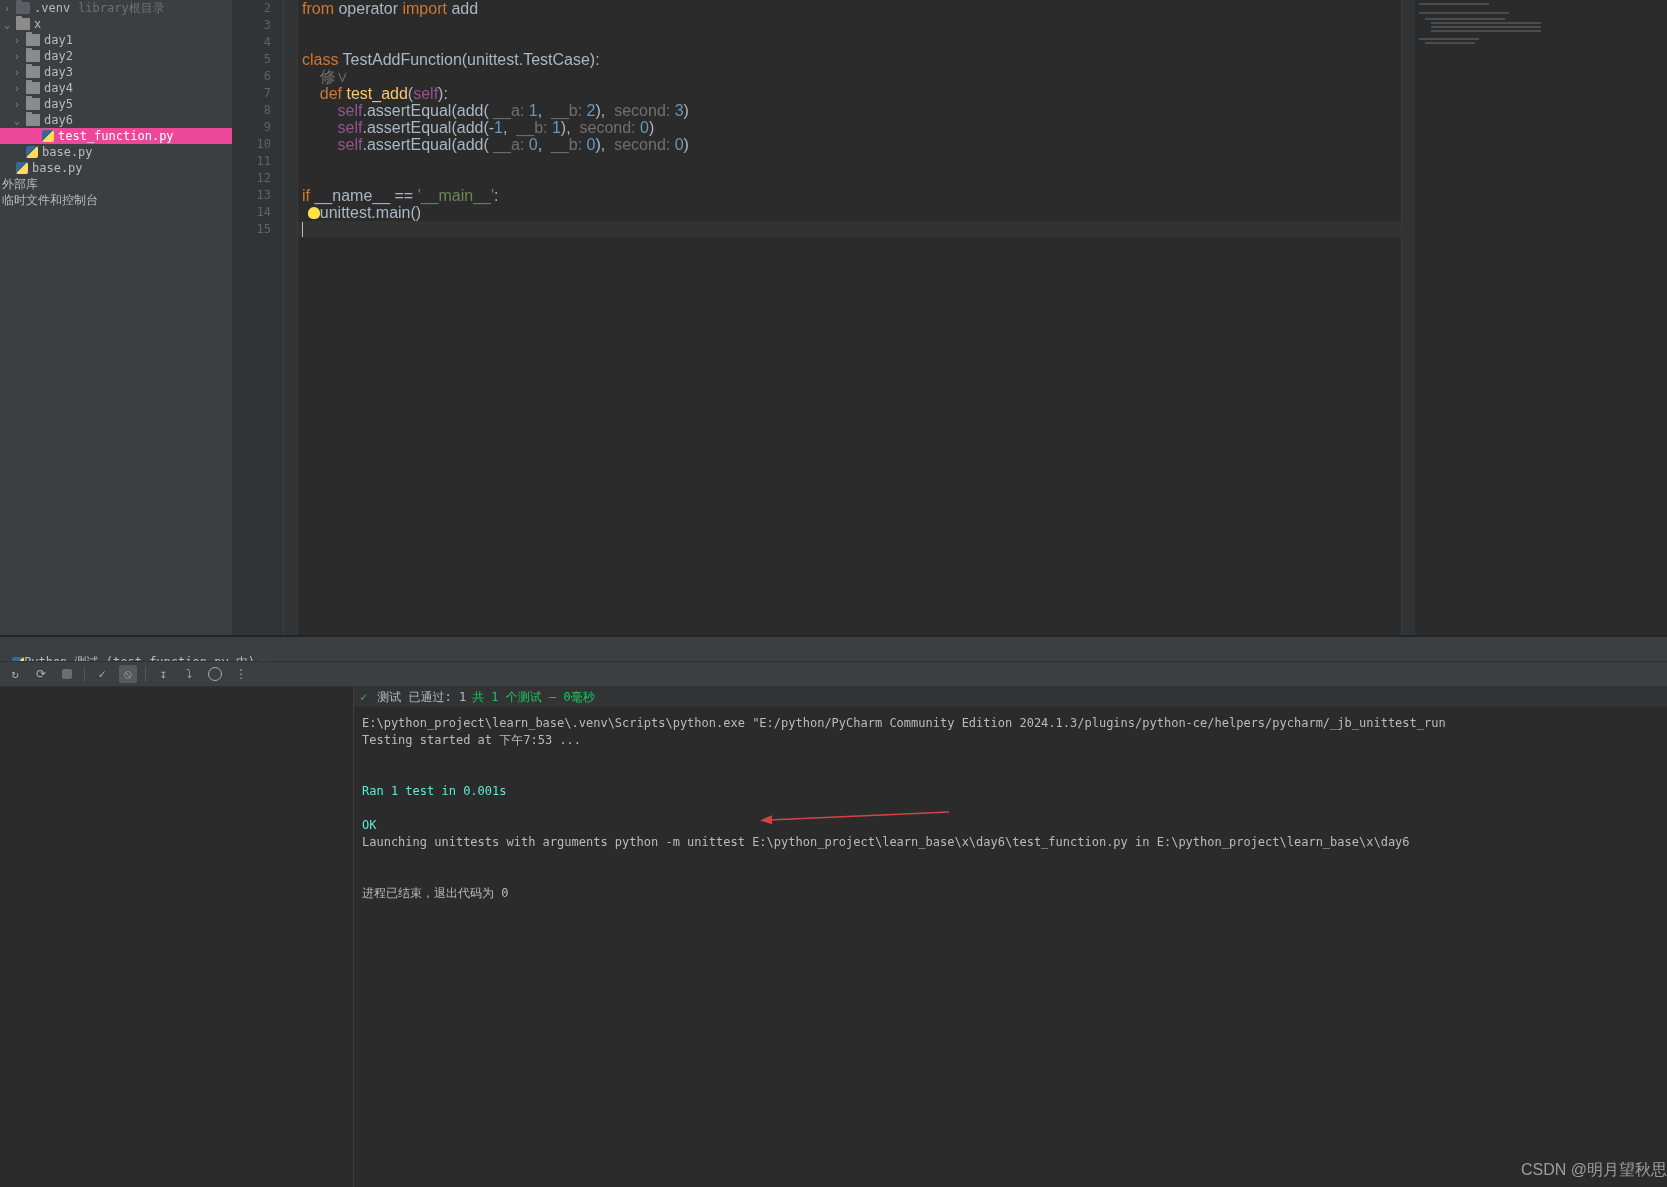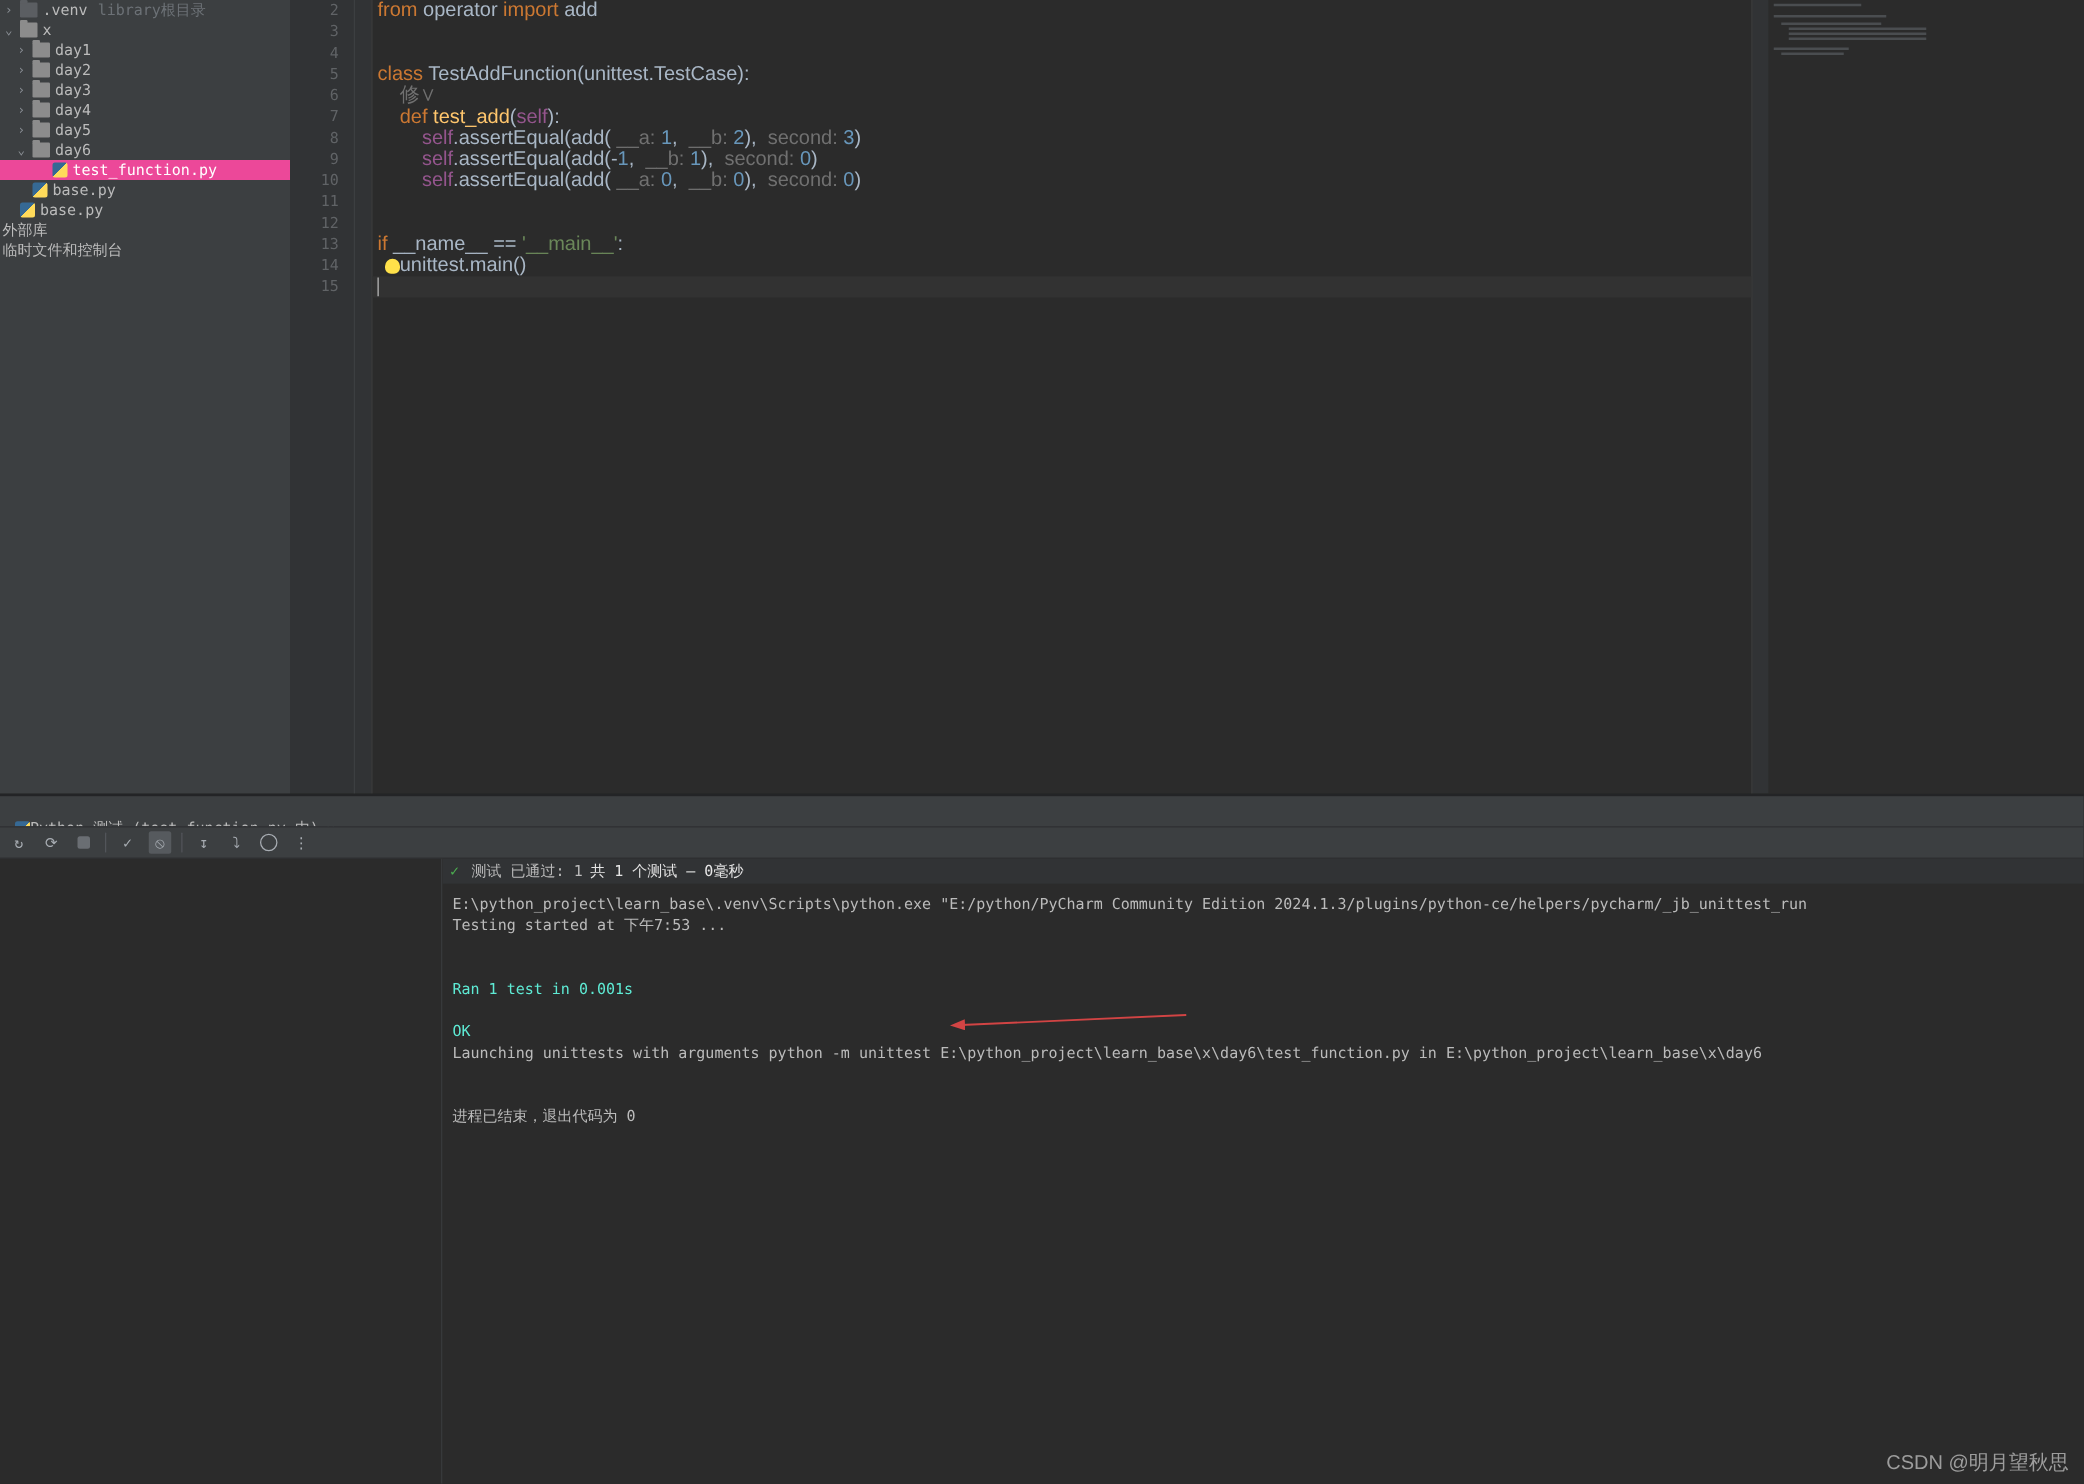--- a/index.html
+++ b/index.html
@@ -225,39 +225,39 @@
 .console-head{
   height:20px;
   background:#313335;
   display:flex; align-items:center;
   padding:0 6px; gap:6px;
   color:#bbbbbb;
 }
 .console-head .chk::before{
   content:'✓'; color:#4caf50; margin-right:4px;
 }
-.console-head .muted{ color:#e5e5e5;}
+.console-head .muted{ color:#22c55e;}
 .con-body{
   flex:1;
   padding:8px;
   white-space:pre;
   overflow:auto;
   color:#bbbbbb;
   line-height:17px;
   position:relative;
 }
 .con-body .red{ color:#5eead4; }
 .arrow-svg{
   position:absolute;
   left:405px; top:95px;
   pointer-events:none;
 }
 .watermark{
   position:fixed;
-  right:12px; bottom:6px;
+  right:0; bottom:6px;
   color:#a9a9a9;
   font-size:16px;
   font-family: "Microsoft YaHei", sans-serif;
   opacity:0.9;
 }
 </style>
 </head>
 <body>
 
 <div class="layout">

